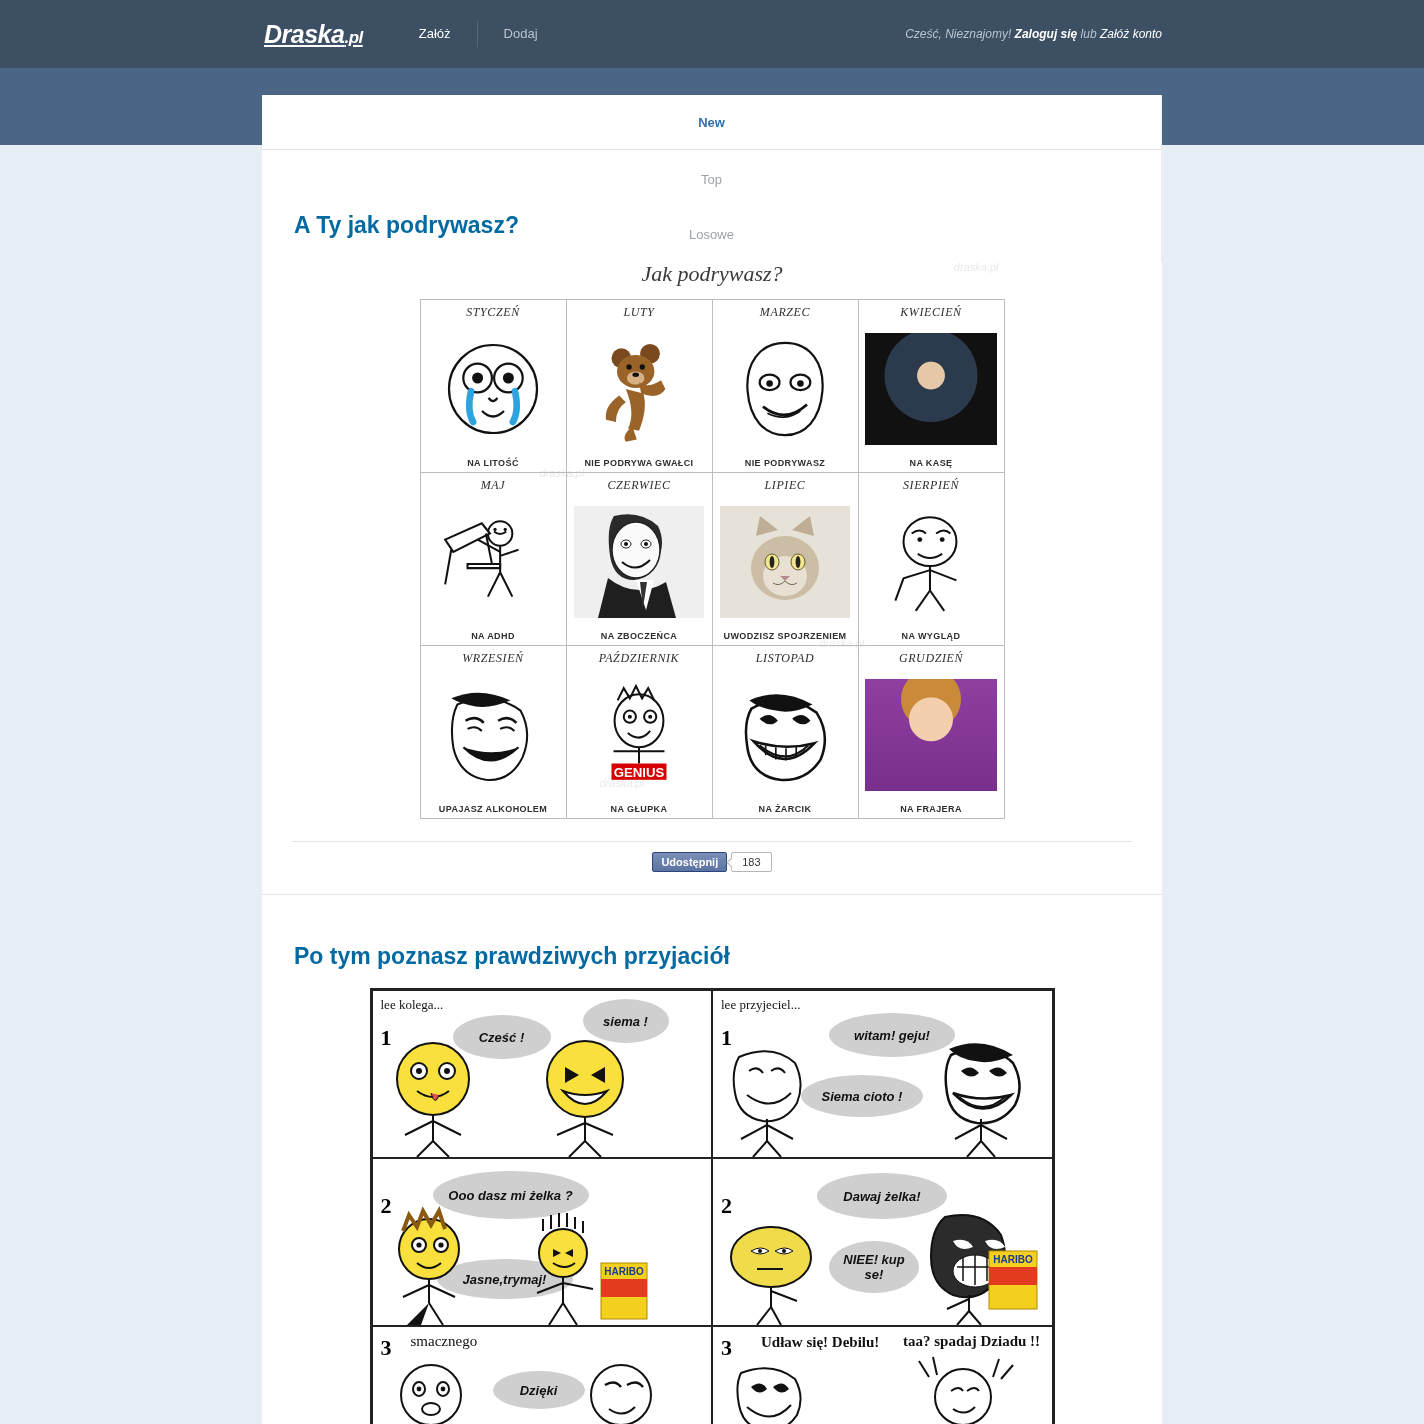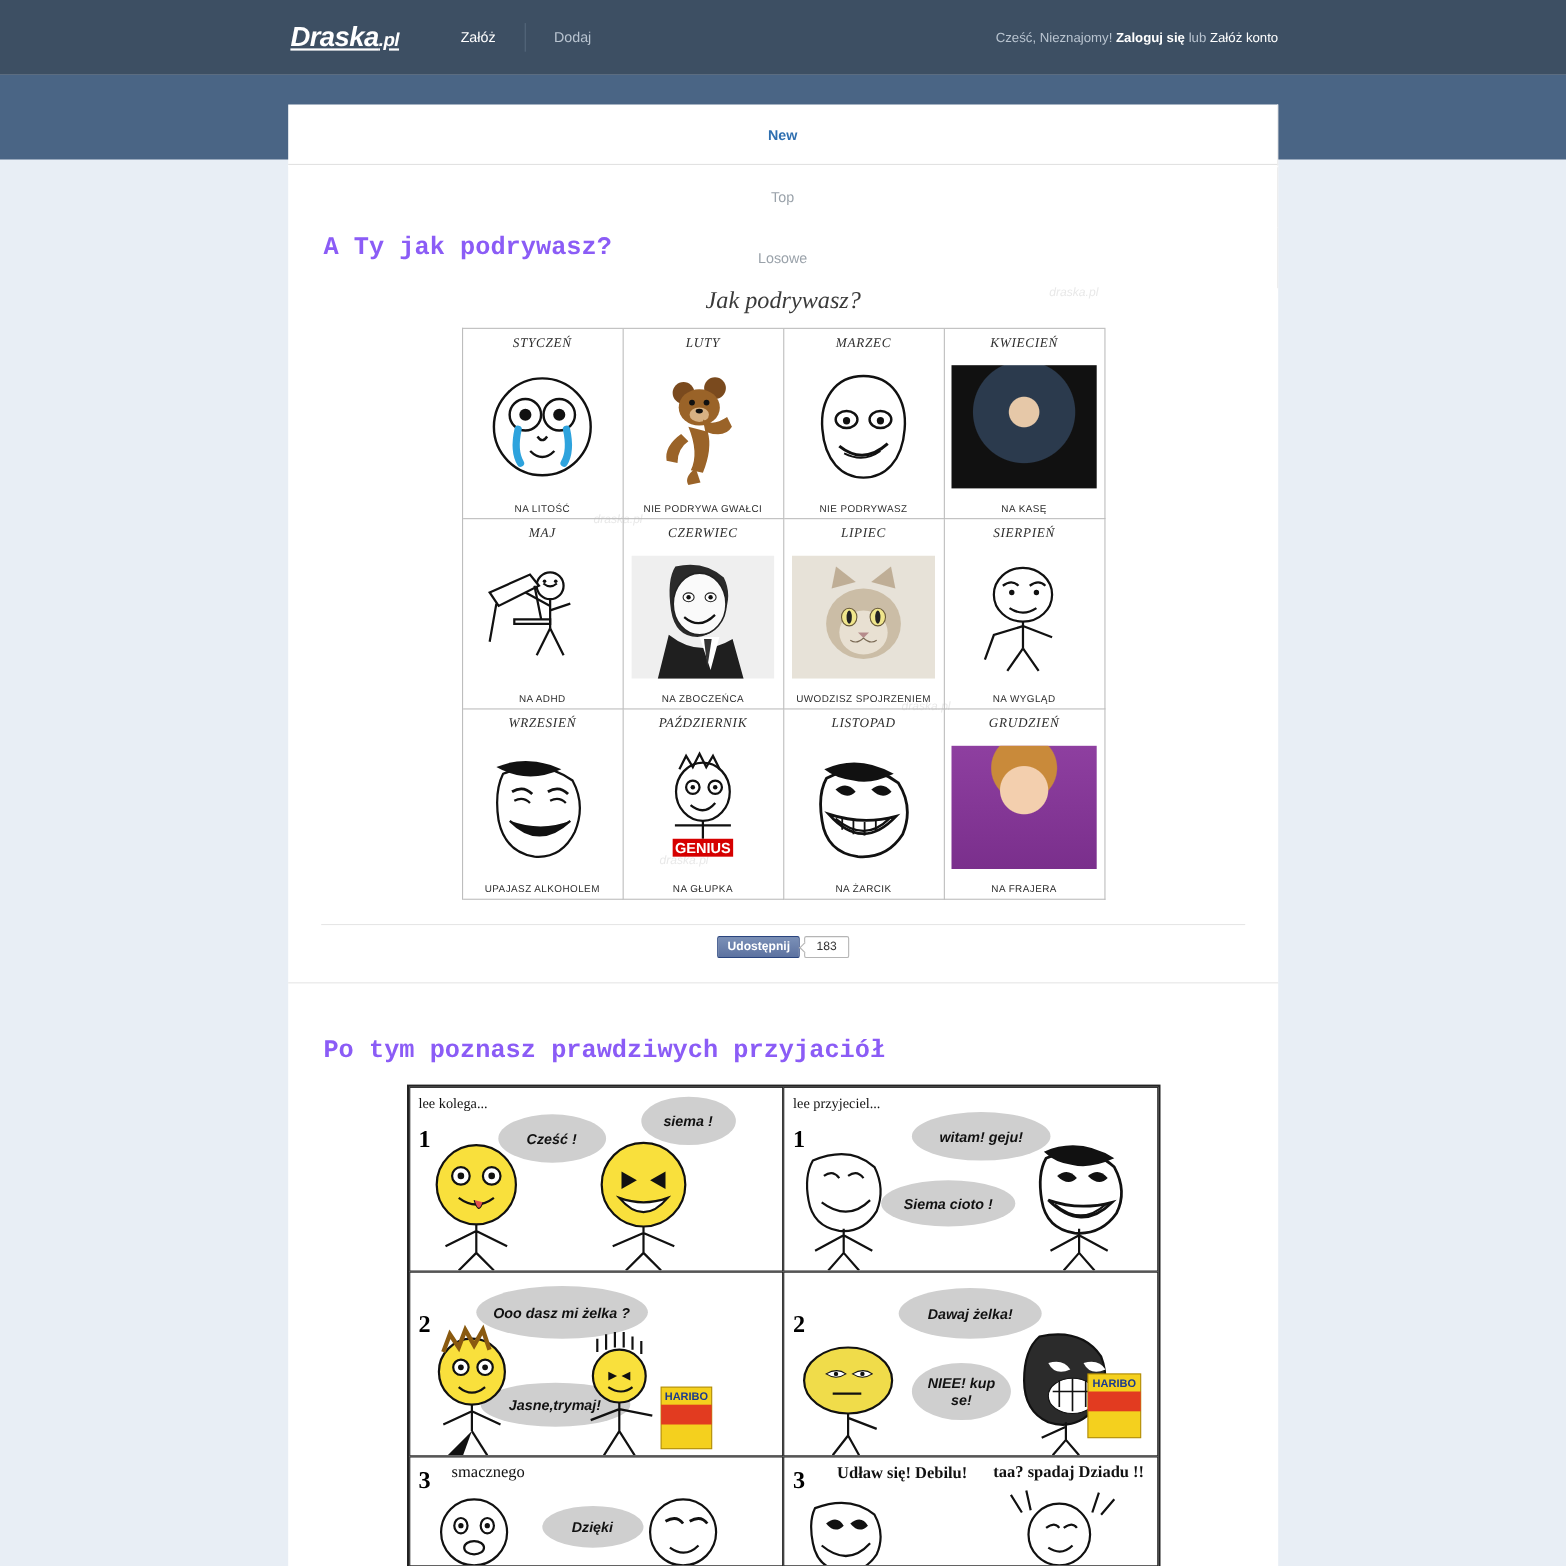--- a/index.html
+++ b/index.html
@@ -51,20 +51,21 @@
   .nav-link.muted { color: #b9c4d0; }
   .topbar-right {
     position: absolute;
     right: 0; top: 0;
     height: 68px;
     line-height: 68px;
     padding-right: 262px;
     font-size: 12px;
     color: #b9c4d0;
     white-space: nowrap;
+    font-style: italic;
   }
   .topbar-right a { color: #ffffff; text-decoration: none; font-weight: bold; }
   .topbar-right .plain { color: #b9c4d0; font-weight: normal; }
 
   
   .band {
     height: 77px;
     background: #4a6585;
     position: relative;
   }
@@ -94,26 +95,25 @@
     cursor: pointer;
   }
   .tab.active {
     color: #2f6fb0;
     font-weight: bold;
     border-bottom: 2px solid #ffffff;
   }
 
   .post { padding: 0 30px; }
   .post-title {
-    color: #8b5cf6;
+    color: #0369a1;
     font-size: 23px;
     font-weight: bold;
     margin: 62px 0 0 0;
     padding-left: 2px;
-    font-family: Liberation Mono, monospace;
   }
   .post-media {
     margin-top: 18px;
     display: flex;
     justify-content: center;
   }
   .divider {
     height: 1px;
     background: #e6e6e6;
     margin: 22px 0 0 0;
@@ -204,20 +204,21 @@
     letter-spacing: .6px;
     font-style: italic;
     color: #2e2e2e;
     font-family: "Liberation Serif", serif;
   }
   .cell .cap {
     font-size: 9px;
     letter-spacing: .4px;
     color: #2e2e2e;
     text-align: left;
+    font-weight: bold;
   }
   .art { flex: 1; display: flex; align-items: center; justify-content: center; width: 100%; }
 
   
   .face-cry, .face-forever, .face-cereal, .rage, .troll, .yao, .genius, .desk {
     width: 112px; height: 110px;
   }
   .photo {
     width: 132px; height: 112px;
     background: #1b1b1b;

